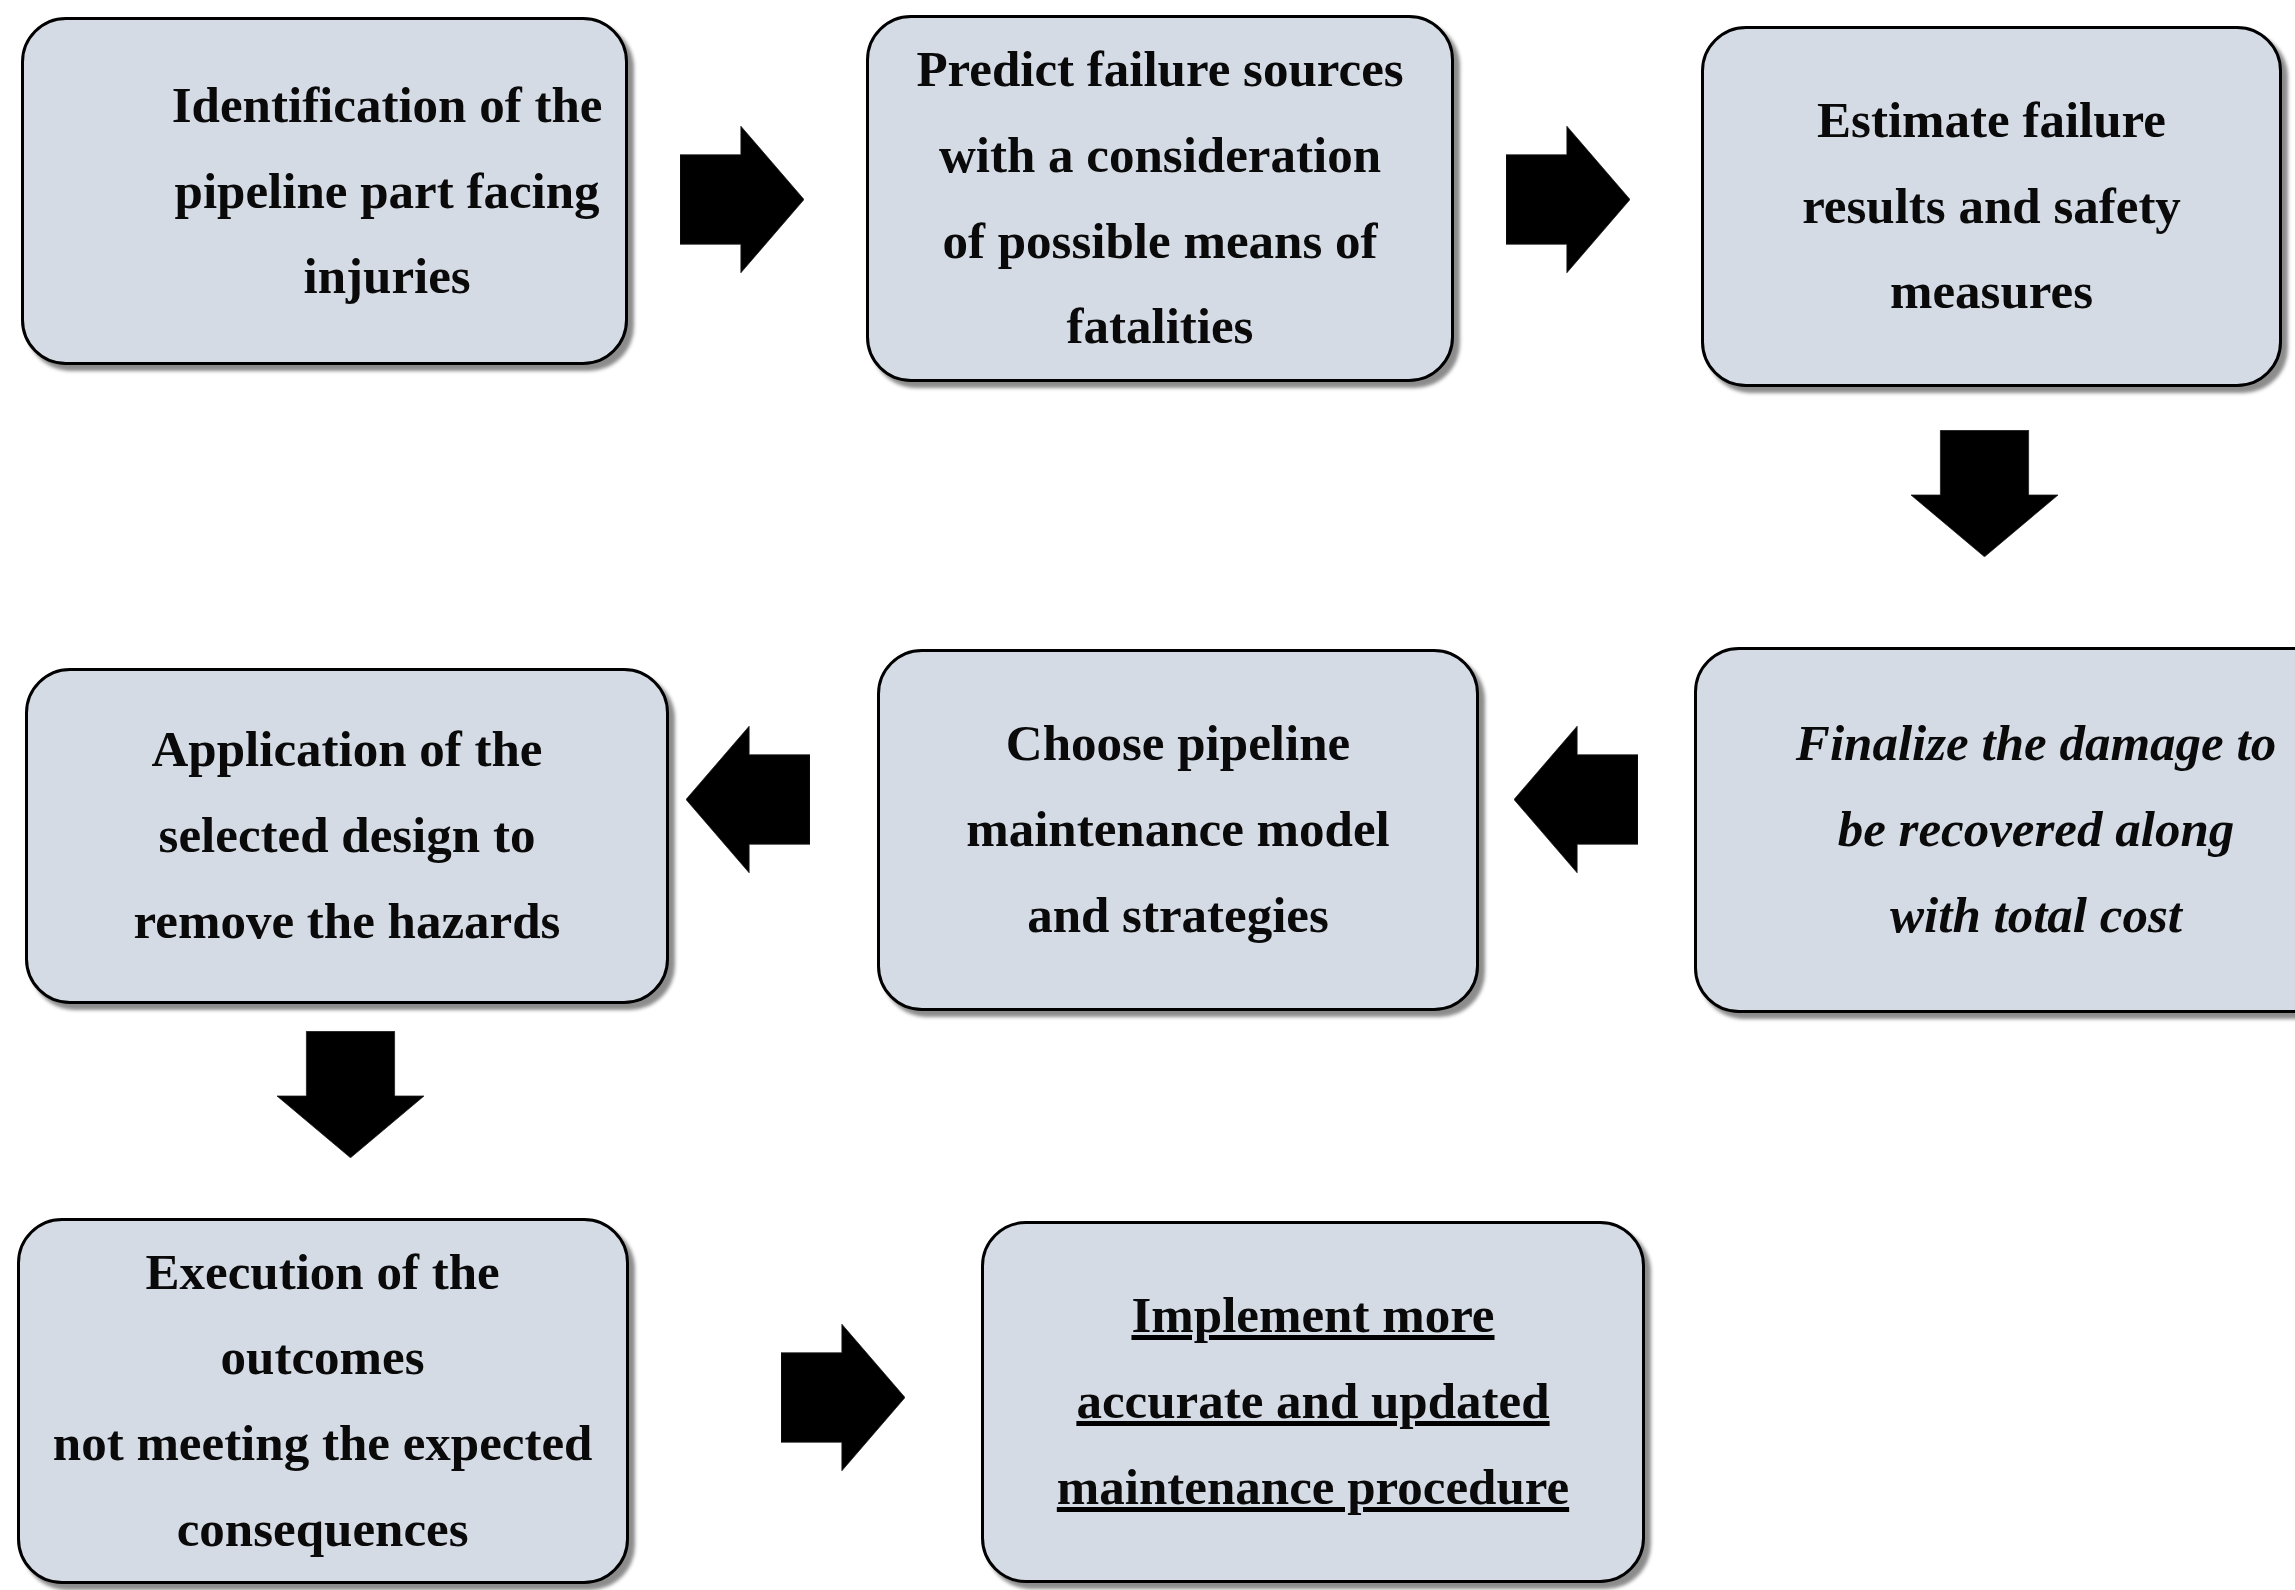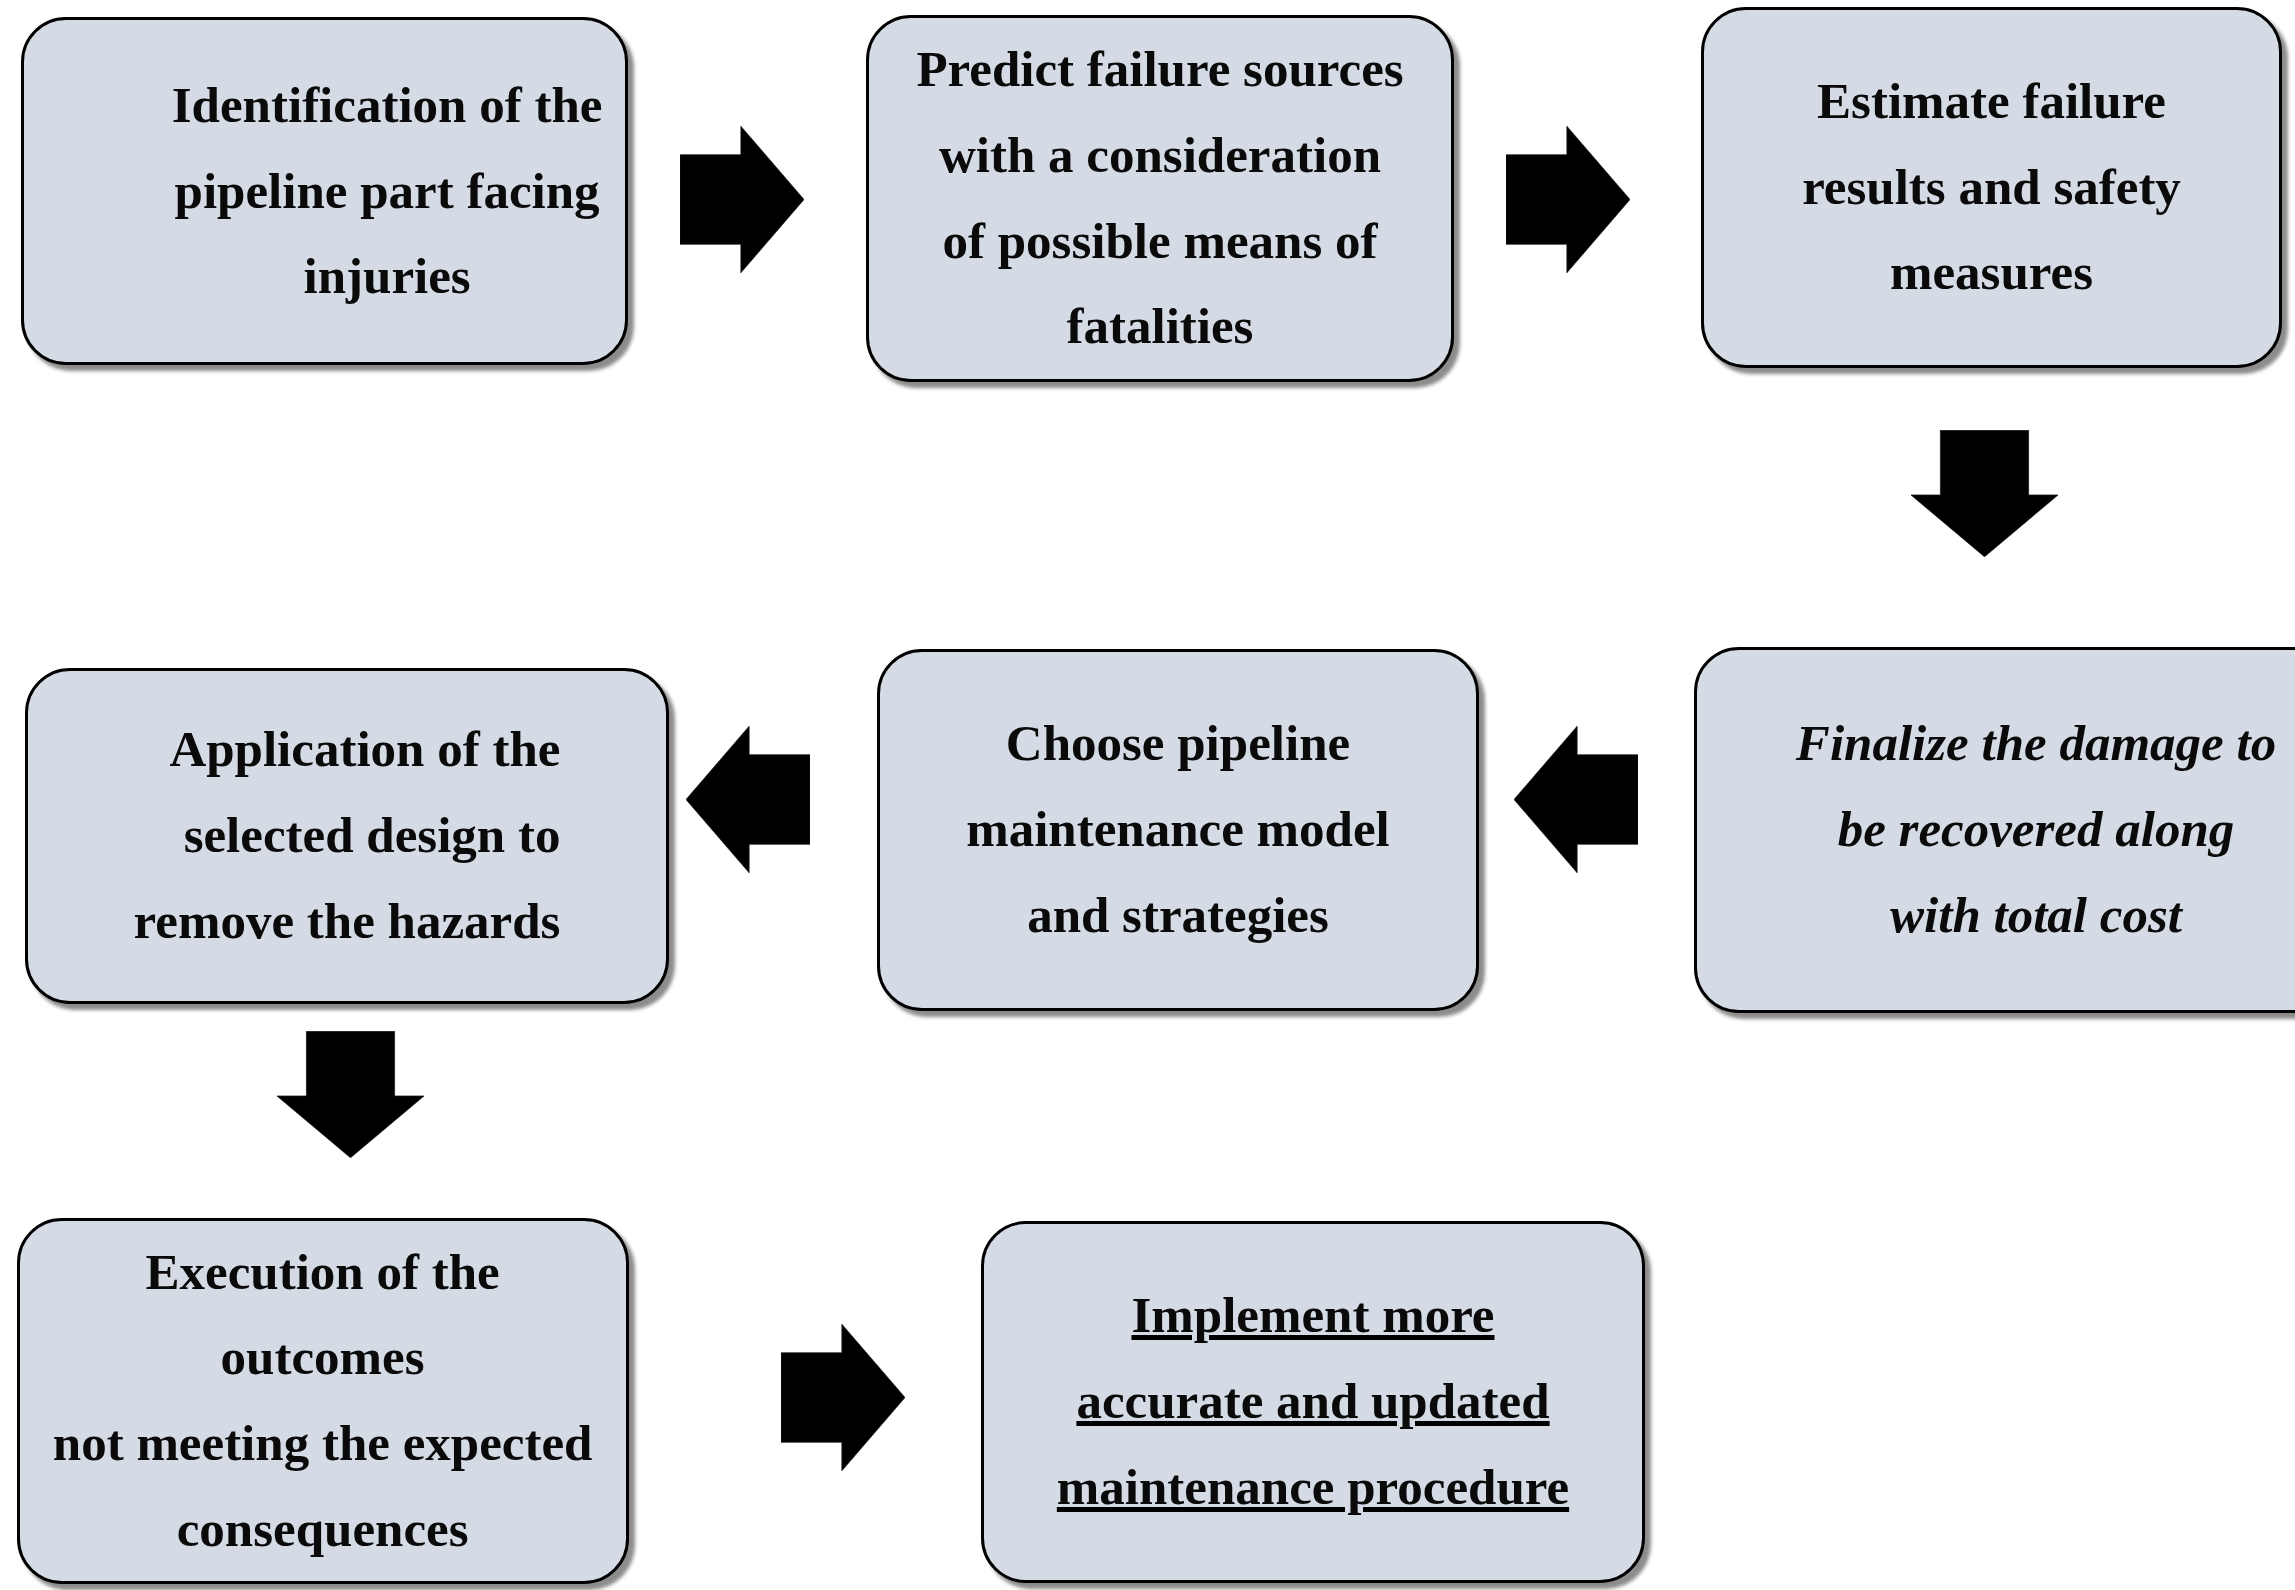--- a/index.html
+++ b/index.html
@@ -47,25 +47,25 @@
     display: block;
   }
   .flow-arrow polygon {
     stroke: #1a1a1a;
     stroke-width: 1;
   }
 
   
   #box1 { left: 21px;   top: 17.4px;  width: 607px; height: 348px; justify-content: flex-end; }
   #box2 { left: 866px; top: 15px;  width: 588px; height: 367px; }
-  #box3 { left: 1701px; top: 7px;  width: 581px; height: 361px; }
+  #box3 { left: 1701px; top: 26px;  width: 581px; height: 361px; }
   
   #box4 { left: 1694px; top: 647px; width: 684px; height: 366px; font-style: italic; }
   #box5 { left: 877px; top: 649px; width: 602px; height: 362px; }
-  #box6 { left: 25px;   top: 668px; width: 644px; height: 336px; text-align: right; }
+  #box6 { left: 25px;   top: 668px; width: 644px; height: 336px; }
   
   #box7 { left: 16.6px;   top: 1218px; width: 612px; height: 366px; }
   #box8 { left: 981px; top: 1221px; width: 664px; height: 362px; text-decoration: underline; }
 
   #arrow-1-2 { left: 680px;  top: 126px;  width: 124px; height: 147px; }
   #arrow-2-3 { left: 1506px; top: 126px;  width: 124px; height: 147px; }
   #arrow-3-4 { left: 1911px; top: 430px;  width: 147px; height: 127px; }
   #arrow-4-5 { left: 1514px; top: 726px;  width: 124px; height: 147px; }
   #arrow-5-6 { left: 686px;  top: 726px;  width: 124px; height: 147px; }
   #arrow-6-7 { left: 277px;  top: 1031px; width: 147px; height: 127px; }

